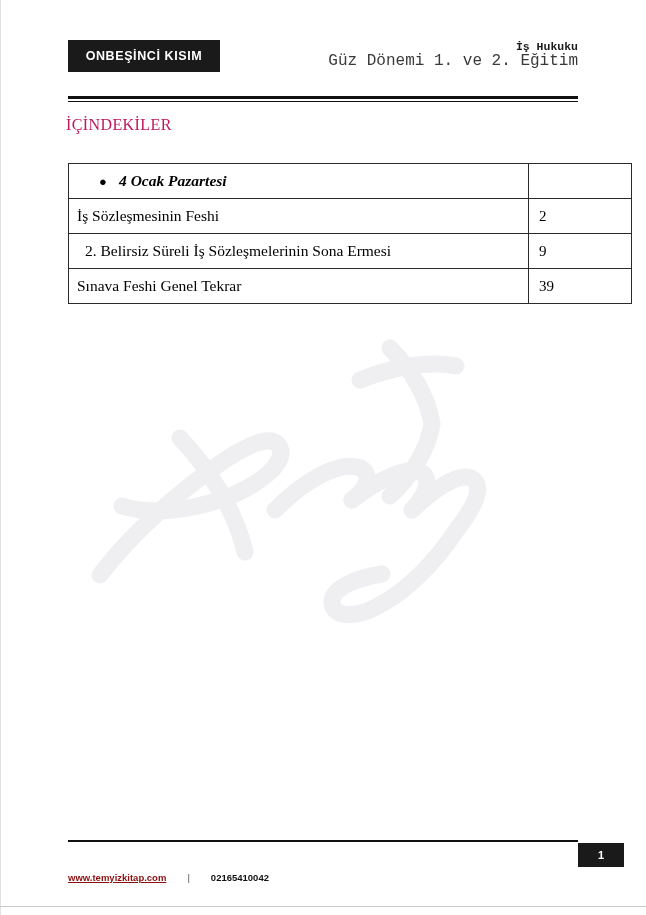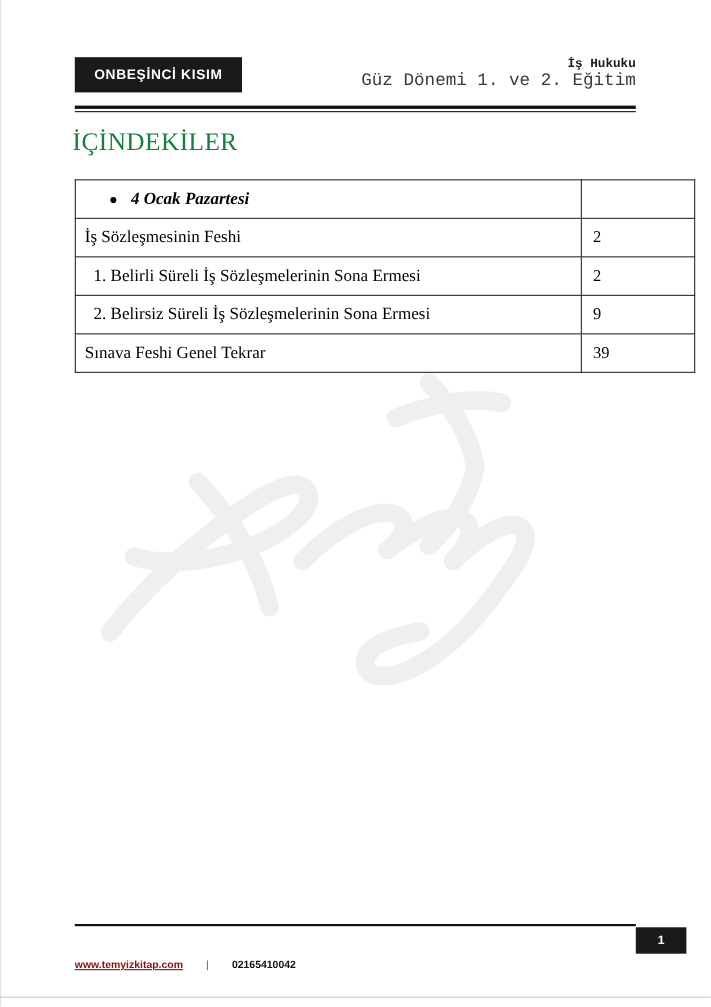--- a/index.html
+++ b/index.html
@@ -19,21 +19,21 @@
   .page {
     position: absolute;
     inset: 0;
     background: #ffffff;
   }
 
   
   .header {
     position: absolute;
     left: 68px;
-    top: 52px;
+    top: 40px;
     width: 510px;
     height: 44px;
   }
   .section-tag {
     position: absolute;
     left: 0;
     top: 0;
     width: 152px;
     height: 32px;
     background: #1a1a1a;
@@ -80,23 +80,23 @@
     top: 101px;
     height: 1px;
   }
 
   
   .page-title {
     position: absolute;
     left: 66px;
     top: 116px;
     font-family: "Liberation Serif", serif;
-    font-size: 23px;
+    font-size: 16px;
     letter-spacing: 0.4px;
-    color: #15803d;
+    color: #be185d;
   }
 
   
   .toc {
     position: absolute;
     left: 68px;
     top: 163px;
     width: 509px;
     border-collapse: collapse;
     table-layout: fixed;
@@ -230,24 +230,20 @@
     <tbody>
       <tr class="bullet-row">
         <td class="col-label">
           <span class="bullet">●</span>
           <span class="bullet-text">4 Ocak Pazartesi</span>
         </td>
         <td class="col-page"></td>
       </tr>
       <tr>
         <td class="col-label">İş Sözleşmesinin Feshi</td>
-        <td class="col-page">2</td>
-      </tr>
-      <tr>
-        <td class="col-label indent-1">1. Belirli Süreli İş Sözleşmelerinin Sona Ermesi</td>
         <td class="col-page">2</td>
       </tr>
       <tr>
         <td class="col-label indent-1">2.  Belirsiz Süreli İş Sözleşmelerinin Sona Ermesi</td>
         <td class="col-page">9</td>
       </tr>
       <tr>
         <td class="col-label">Sınava Feshi Genel Tekrar</td>
         <td class="col-page">39</td>
       </tr>

